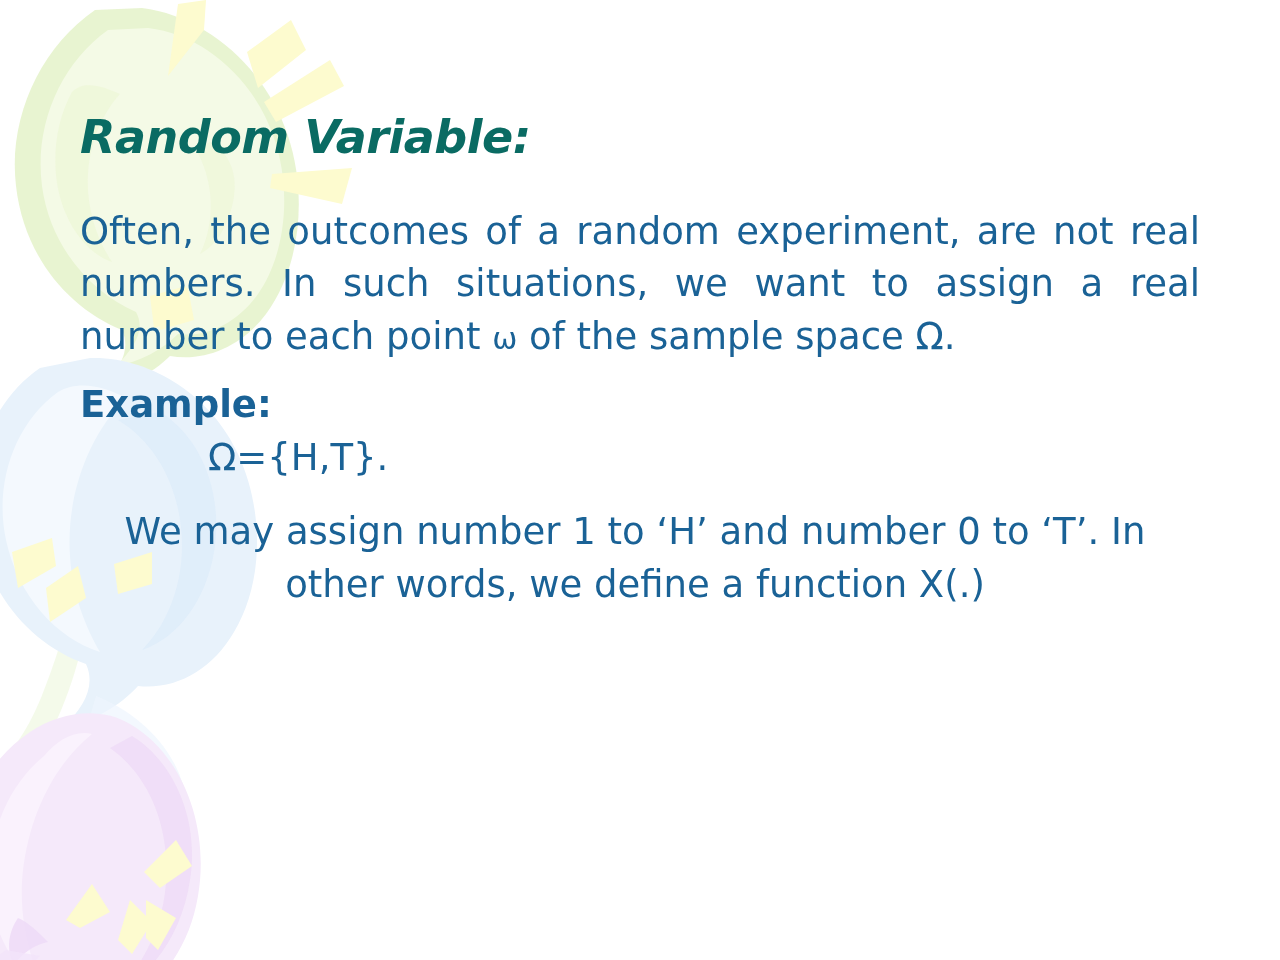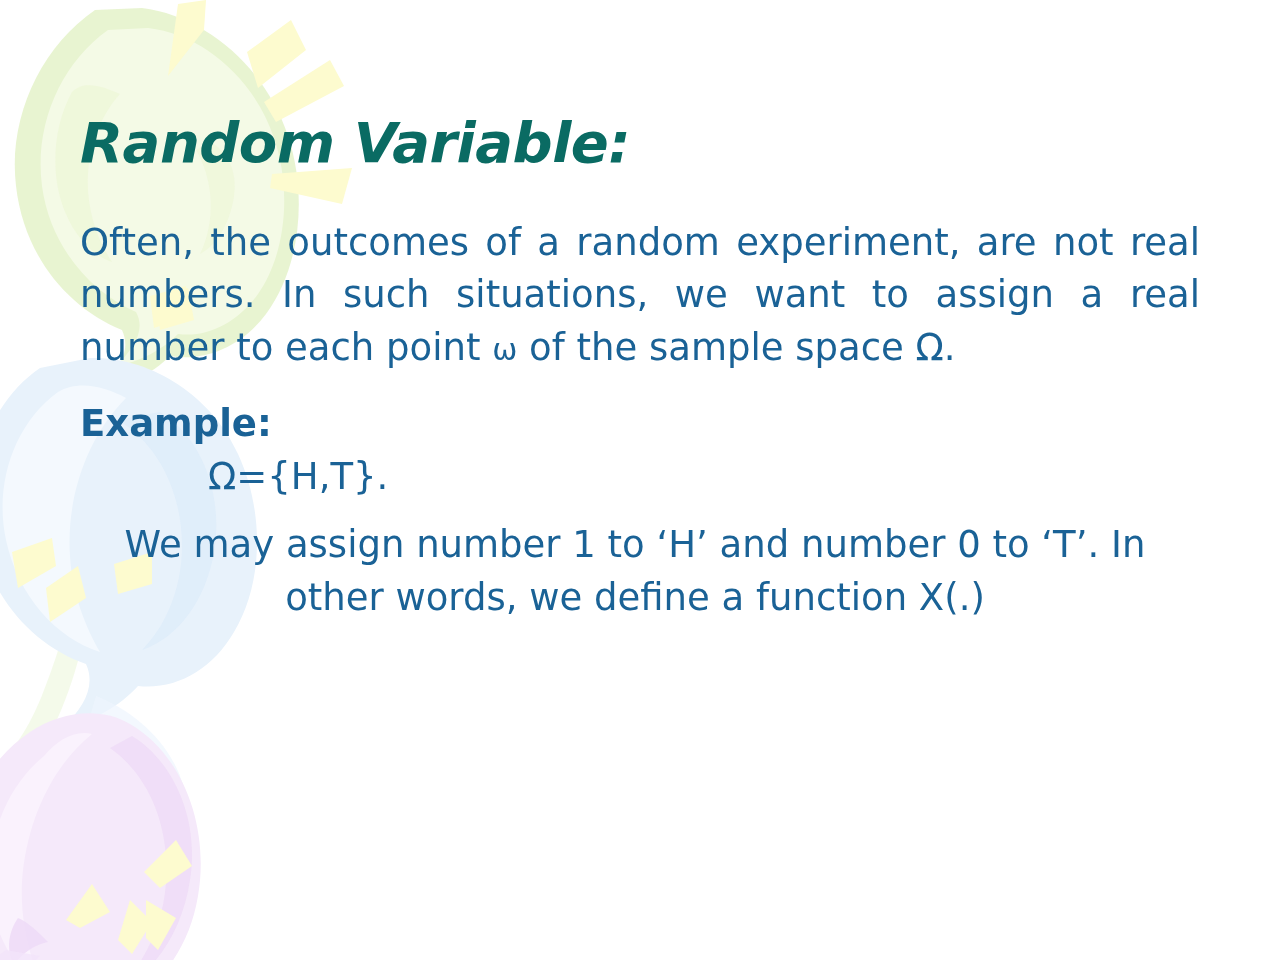--- a/index.html
+++ b/index.html
@@ -35,21 +35,21 @@
   
   #content {
     position: absolute;
     left: 80px;
     top: 112px;
     width: 1120px;
   }
 
   .title {
     font-family: "DejaVu Sans", sans-serif;
-    font-size: 56px;
+    font-size: 46px;
     font-weight: bold;
     font-style: italic;
     color: #0a6b63;
     letter-spacing: -0.5px;
     line-height: 1.12;
     margin: 0 0 42px 0;
     white-space: pre;
   }
 
   .para {
@@ -61,34 +61,34 @@
     margin: 0;
   }
 
   .para.justify {
     text-align: justify;
     text-align-last: left;
   }
 
   .p-intro {
     width: 1120px;
-    margin-bottom: 24px;
+    margin-bottom: 16px;
   }
 
   .heading-bold {
     font-weight: bold;
   }
 
   .p-tossing {
     margin-bottom: 6px;
   }
 
   .p-omega {
     padding-left: 128px;
-    margin-bottom: 16px;
+    margin-bottom: 22px;
   }
 
   .p-final {
     width: 1110px;
     text-align: center;
   }
 
   .omega-lower {
     font-size: 30px;
   }

